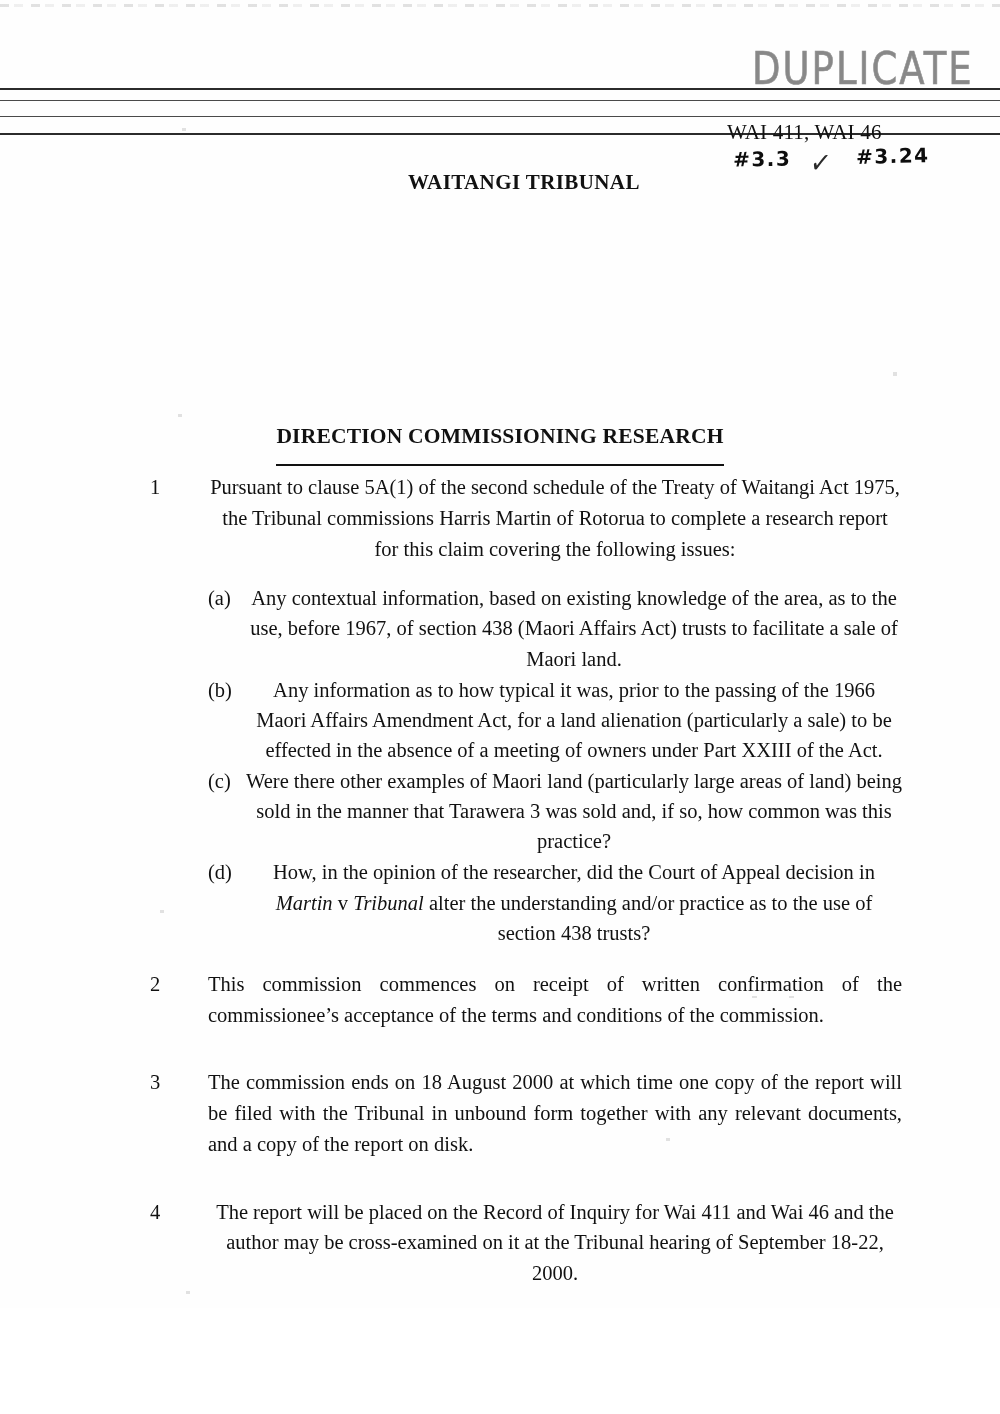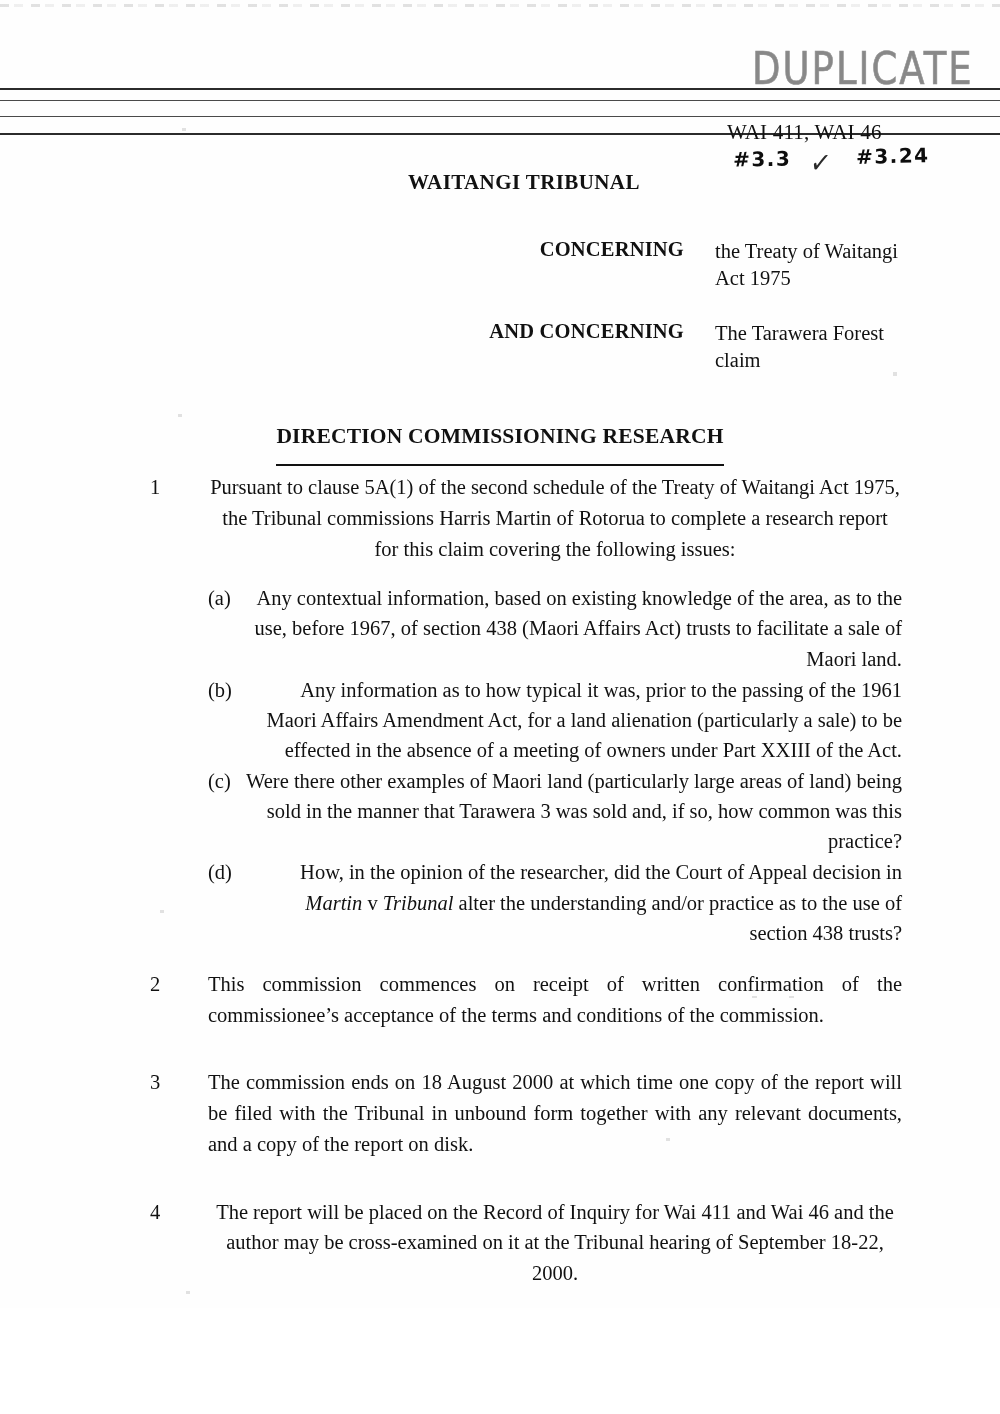--- a/index.html
+++ b/index.html
@@ -209,21 +209,21 @@
   }
   .sub-marker {
     flex: 0 0 38px;
     font-size: 20.5px;
     line-height: 1.47;
   }
   .sub-text {
     flex: 1 1 auto;
     font-size: 20.5px;
     line-height: 1.47;
-    text-align: right;
+    text-align: center;
   }
   .sub-text i { font-style: italic; }
 
   .spacer-1 { height: 20px; }
   .spacer-2 { height: 18px; }
 
   
   .speck {
     position: absolute;
     background: #c9c9c9;
@@ -254,30 +254,20 @@
   <div class="rule rule-4"></div>
 
   <div class="wai-header">WAI 411, WAI 46</div>
 
   <div class="hand hw-ref-1">#3.3</div>
   <div class="hw-tick">✓</div>
   <div class="hand hw-ref-2">#3.24</div>
 
   <div class="tribunal-title">WAITANGI TRIBUNAL</div>
 
-  <div class="concerning-block">
-    <div class="concerning-row">
-      <div class="concerning-label">CONCERNING</div>
-      <div class="concerning-value">the Treaty of Waitangi Act 1975</div>
-    </div>
-    <div class="concerning-row">
-      <div class="concerning-label">AND CONCERNING</div>
-      <div class="concerning-value">The Tarawera Forest claim</div>
-    </div>
-  </div>
 
   <div class="doc-heading">
     <span>DIRECTION COMMISSIONING RESEARCH</span>
   </div>
 
   <div class="body-area">
 
     <div class="clause">
       <div class="clause-num">1</div>
       <div class="clause-text ragged">Pursuant to clause 5A(1) of the second schedule of the Treaty of Waitangi Act 1975, the Tribunal commissions Harris Martin of Rotorua to complete a research report for this claim covering the following issues:</div>
@@ -285,21 +275,21 @@
 
     <div class="sub-list">
 
       <div class="sub-item">
         <div class="sub-marker">(a)</div>
         <div class="sub-text">Any contextual information, based on existing knowledge of the area, as to the use, before 1967, of section 438 (Maori Affairs Act) trusts to facilitate a sale of Maori land.</div>
       </div>
 
       <div class="sub-item">
         <div class="sub-marker">(b)</div>
-        <div class="sub-text">Any information as to how typical it was, prior to the passing of the 1961 Maori Affairs Amendment Act, for a land alienation (particularly a sale) to be effected in the absence of a meeting of owners under Part XXIII of the Act.</div>
+        <div class="sub-text">Any information as to how typical it was, prior to the passing of the 1966 Maori Affairs Amendment Act, for a land alienation (particularly a sale) to be effected in the absence of a meeting of owners under Part XXIII of the Act.</div>
       </div>
 
       <div class="sub-item">
         <div class="sub-marker">(c)</div>
         <div class="sub-text">Were there other examples of Maori land (particularly large areas of land) being sold in the manner that Tarawera 3 was sold and, if so, how common was this practice?</div>
       </div>
 
       <div class="sub-item">
         <div class="sub-marker">(d)</div>
         <div class="sub-text"><span>How, in the opinion of the researcher, did the Court of Appeal decision in </span><i>Martin</i><span> v </span><i>Tribunal</i><span> alter the understanding and/or practice as to the use of section 438 trusts?</span></div>

